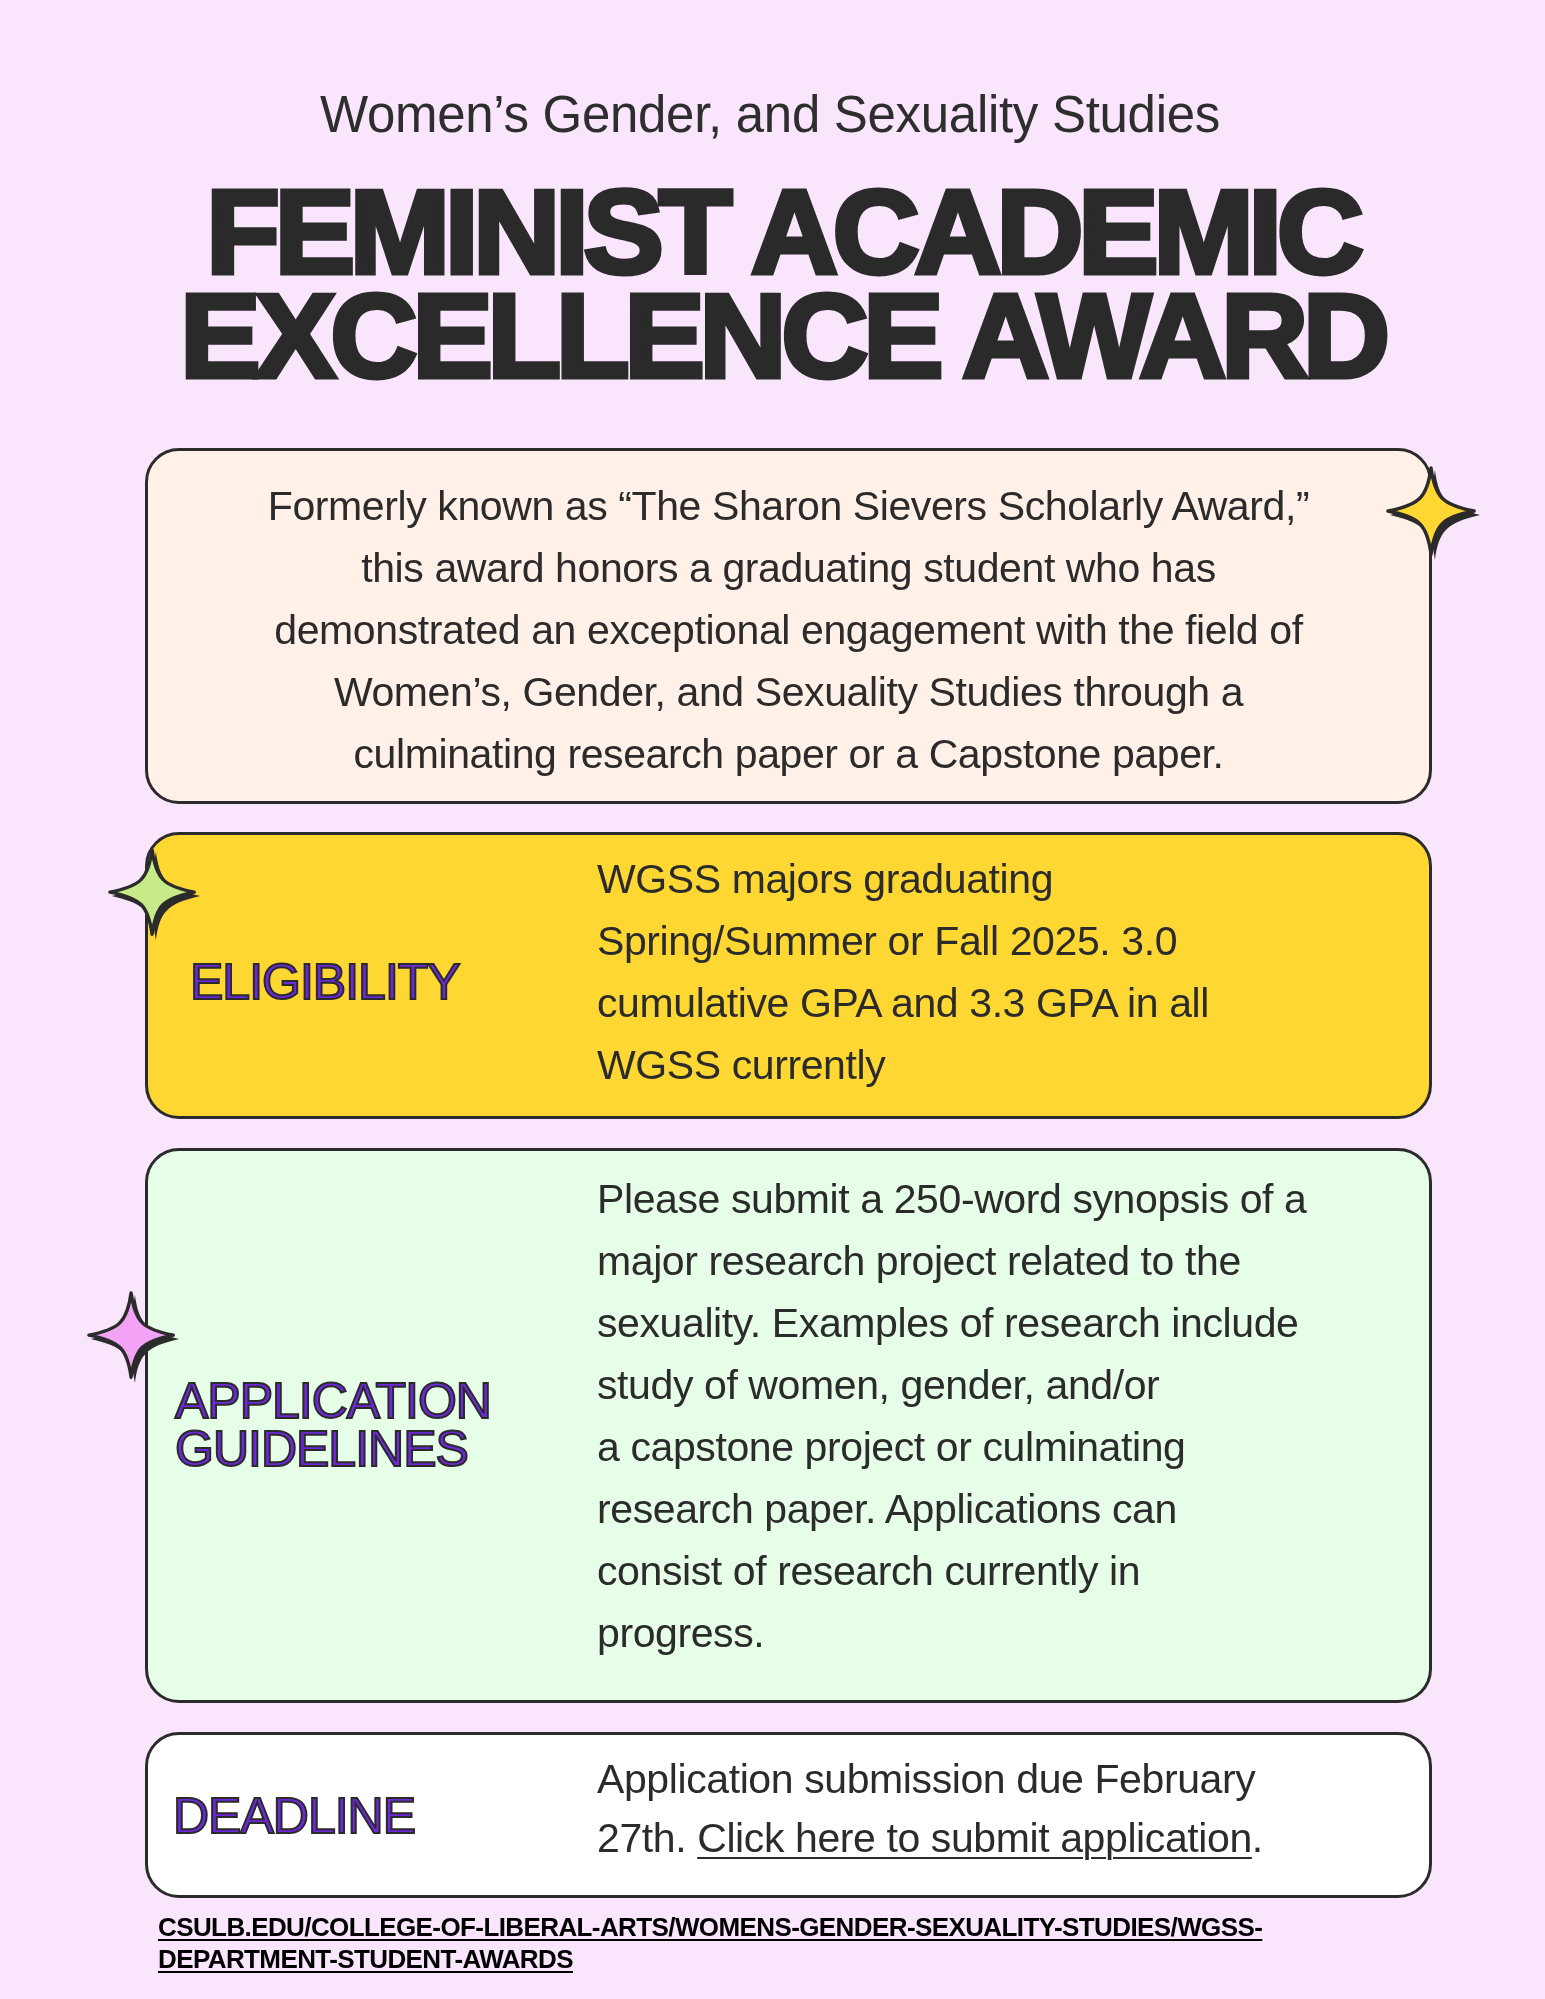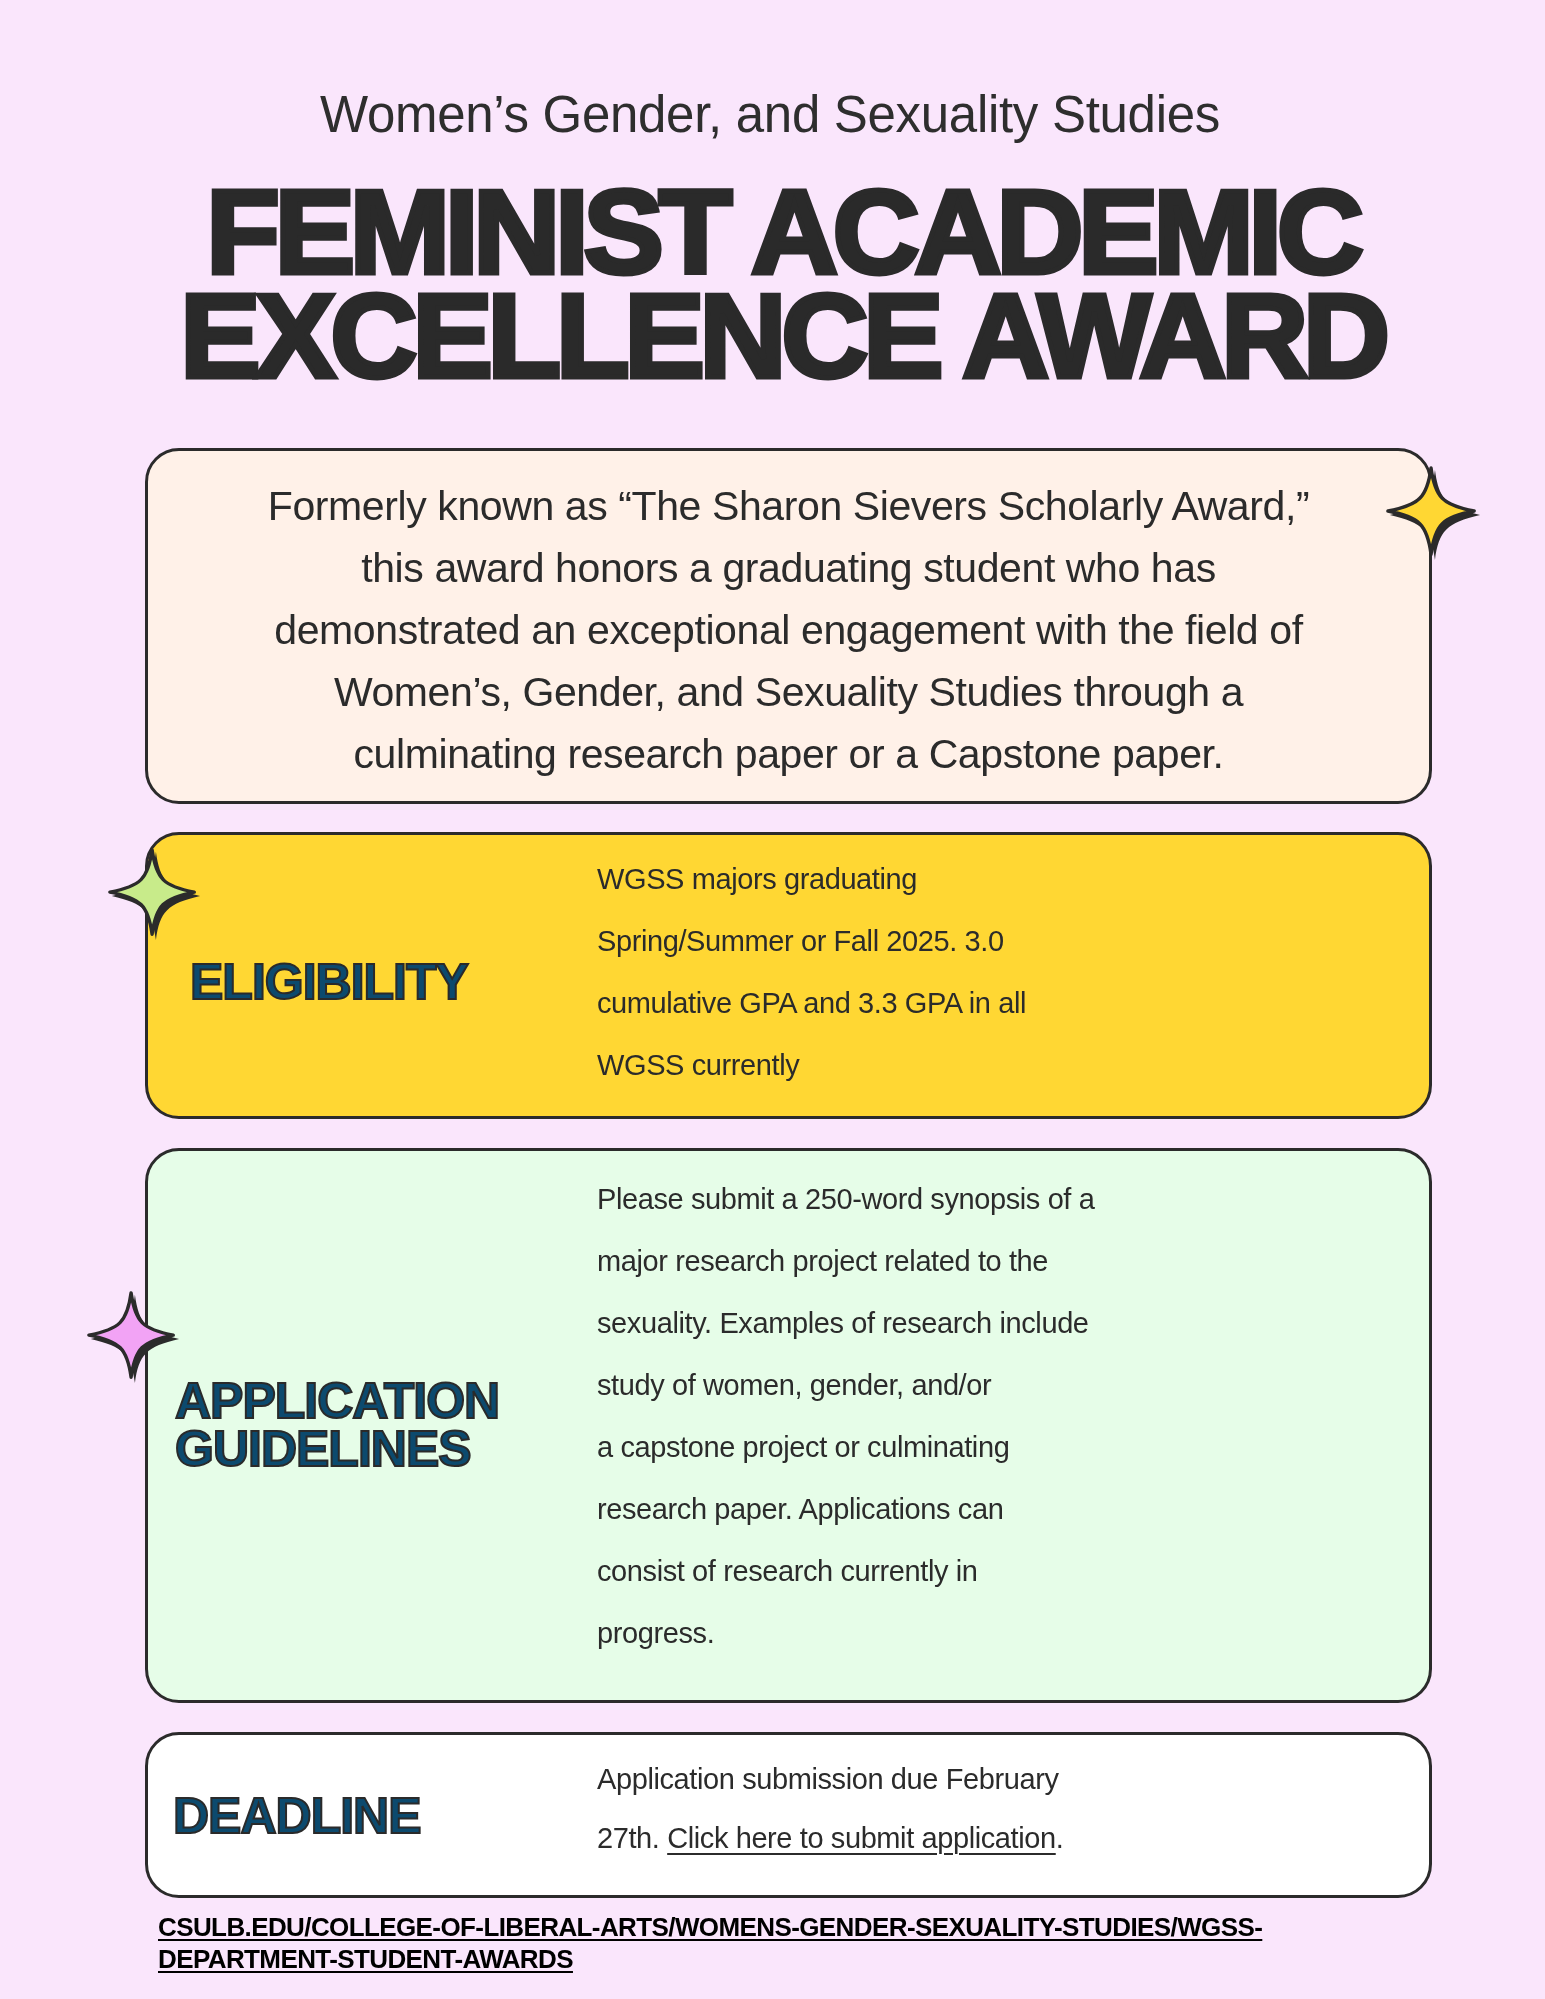--- a/index.html
+++ b/index.html
@@ -30,27 +30,27 @@
   .card.desc { top: 448px; height: 356px; background: #FFF1E8; }
   .card.elig { top: 832px; height: 287px; background: #FFD733; }
   .card.guide { top: 1148px; height: 555px; background: #E6FDE8; }
   .card.dead { top: 1732px; height: 166px; background: #FFFFFF; }
   .desc-text {
     position: absolute; left: 0; right: 0; top: 24px; text-align: center;
     font-size: 41px; line-height: 62px; letter-spacing: -0.4px;
   }
   .desc-text .line { display: block; white-space: nowrap; }
   .heading {
-    position: absolute; font-family: "Liberation Sans", sans-serif; font-weight: 700;
-    text-transform: uppercase; color: #0c4a6e; letter-spacing: -1px;
+    position: absolute; font-family: "Liberation Sans", sans-serif; font-weight: 400;
+    text-transform: uppercase; color: #6d28d9; letter-spacing: -1px;
     -webkit-text-stroke: 2px #2A2A2A; white-space: nowrap;
   }
   .body-text {
     position: absolute; left: 449px; width: 820px;
-    font-size: 29px; line-height: 62px; letter-spacing: -0.4px;
+    font-size: 41px; line-height: 62px; letter-spacing: -0.4px;
   }
   .body-text .line { display: block; white-space: nowrap; }
   .link { color: #2B2B2B; text-decoration: underline; text-decoration-thickness: 2px; text-underline-offset: 5px; cursor: pointer; }
   .url {
     left: 158px; top: 1911px; width: 1300px;
     font-size: 26px; line-height: 32px; font-weight: 700; letter-spacing: -0.6px;
     text-decoration: underline; text-decoration-thickness: 2px; text-underline-offset: 3px;
     color: #000000; cursor: pointer;
   }
   .url .line { display: block; white-space: nowrap; }

